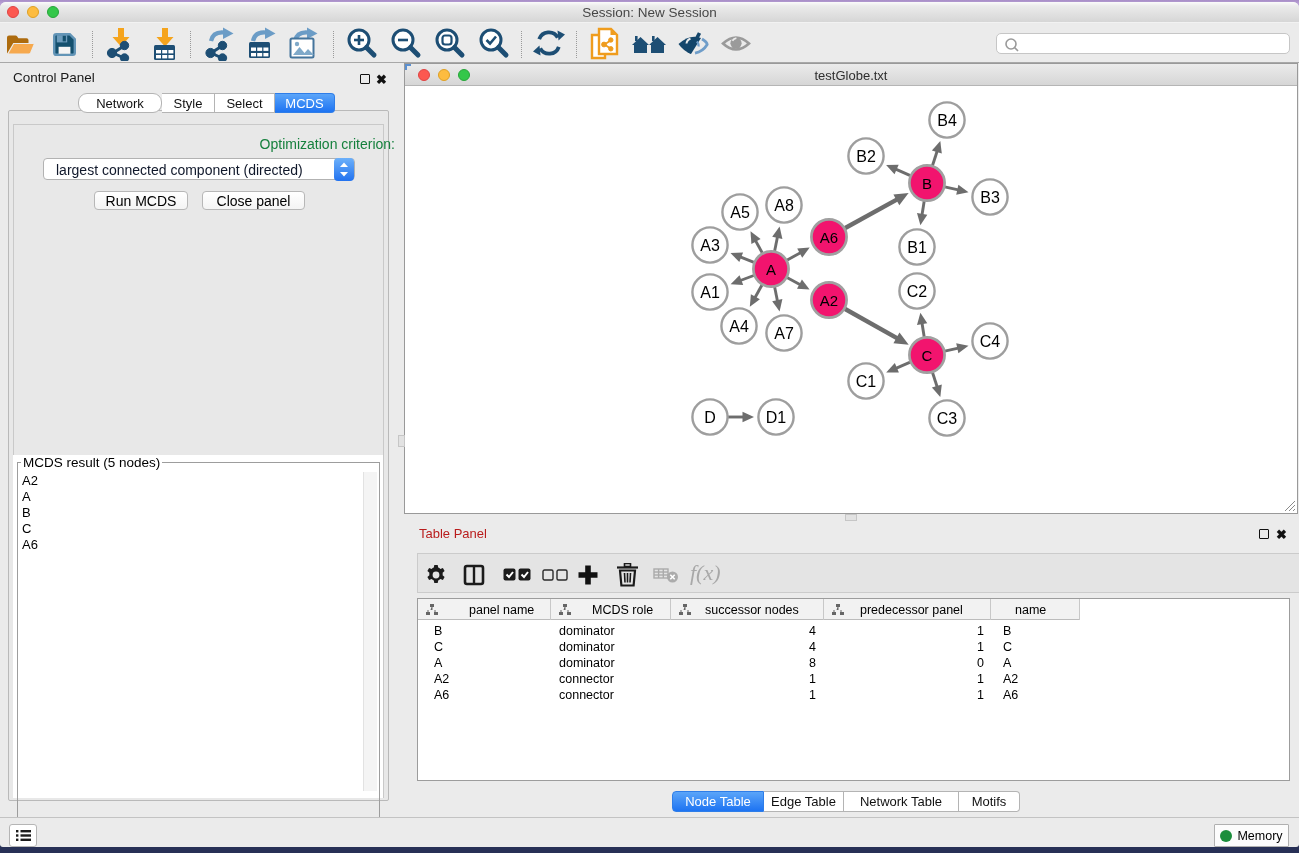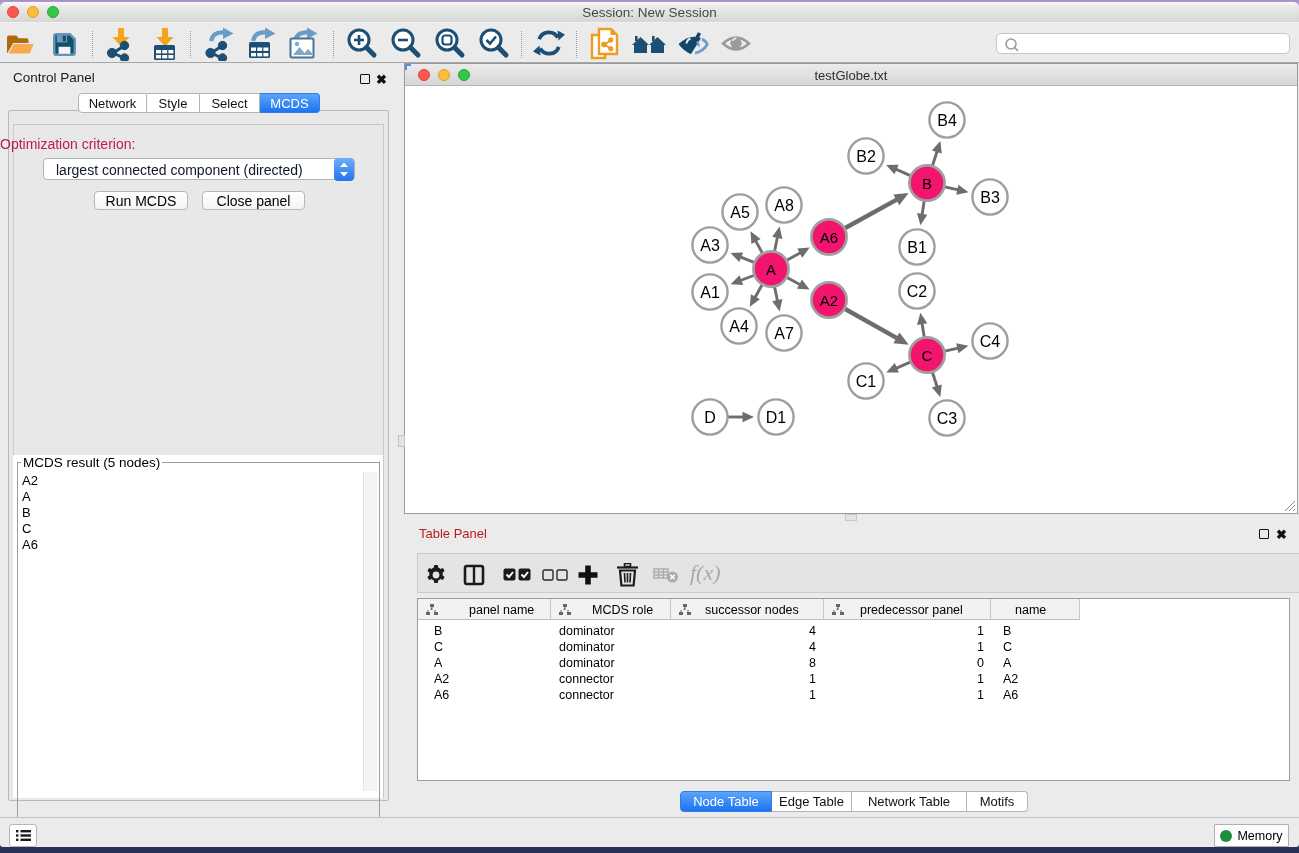--- a/index.html
+++ b/index.html
@@ -18,21 +18,21 @@
 #cp-title { position:absolute; left:13px; top:68px; font-size:13.5px; color:#1a1a1a; }
 .pfloat { position:absolute; width:10px; height:10px; border:1.5px solid #111; border-radius:1px; background:transparent; }
 .pclose { position:absolute; font-size:13px; font-weight:bold; color:#111; line-height:10px; }
 .tabrow { position:absolute; display:flex; }
 .tab { height:20px; font-size:13px; color:#111; background:#fff; border:1px solid #b4b4b4; border-left:none; display:flex; align-items:center; justify-content:center; }
 .tab.first { border-left:1px solid #b4b4b4; border-radius:4px 0 0 4px; }
 .tab.last { border-radius:0 4px 4px 0; }
 .tab.sel { background:linear-gradient(#5ba5f9,#1d73f2); color:#fff; border-color:#2e7de8; }
 #cp-pane { position:absolute; left:8px; top:108px; width:381px; height:691px; background:#e8e8e8; border:1px solid #b9b9b9; border-radius:2px; }
 #cp-inner { position:absolute; left:4px; top:13px; width:371px; height:674px; background:#e8e8e8; border:1px solid #c9c9c9; }
-#optlabel { position:absolute; left:0; top:134px; width:395px; text-align:left; font-size:14px; color:#be185d; }
+#optlabel { position:absolute; left:0; top:134px; width:395px; text-align:right; font-size:14px; color:#15803d; }
 #cselect { position:absolute; left:43px; top:156px; width:312px; height:22px; background:#fff; border:1px solid #b2b2b2; border-radius:4px; font-size:14px; color:#0f172a; }
 #cselect .txt { position:absolute; left:12px; top:3px; }
 #cstep { position:absolute; right:0px; top:-1px; width:20px; height:23px; border-radius:4px; background:linear-gradient(#6cb0fa,#2272ef); }
 .btn { position:absolute; height:19px; background:linear-gradient(#ffffff,#f4f4f4); border:1px solid #b7b7b7; border-radius:4px; font-size:14px; color:#000; display:flex; align-items:center; justify-content:center; }
 #mcdsbox { position:absolute; left:13px; top:453px; width:370px; height:343px; background:#fff; }
 #mcdsfs { position:absolute; left:4px; top:7px; width:363px; height:364px; border:1px solid #9d9d9d; }
 #mcdslegend { position:absolute; left:3px; top:-8px; background:#fff; font-size:13.5px; padding:0 2px; color:#000; }
 #mcdslist { position:absolute; left:2px; top:10px; width:345px; height:326px; font-size:13px; color:#000; line-height:16px; padding-left:2px; }
 #mcdsscroll { position:absolute; right:2px; top:9px; width:14px; height:319px; background:#f4f4f4; border-left:1px solid #e2e2e2; }
 
@@ -197,21 +197,21 @@
     </svg>
   </div>
 
   <div id="cp-title">Control Panel</div>
   <div class="pfloat" style="left:360px; top:72px;"></div>
   <div class="pclose" style="left:376px; top:73px;">✖</div>
   <div id="cp-pane">
       <div id="cp-inner"></div>
     </div>
   <div class="tabrow" style="left:78px; top:91px;">
-    <div class="tab first" style="width:69px;">Network</div>
+    <div class="tab first" style="width:84px;border-radius:9px;">Network</div>
     <div class="tab" style="width:53px;">Style</div>
     <div class="tab" style="width:60px;">Select</div>
     <div class="tab sel last" style="width:60px;">MCDS</div>
   </div>
   <div id="optlabel">Optimization criterion:</div>
   <div id="cselect">
       <span class="txt">largest connected component (directed)</span>
     <div id="cstep"><svg width="20" height="23" viewBox="0 0 20 23">
       <path d="M6 9 l4-4.5 4 4.5 z" fill="#fff"></path>
       <path d="M6 14 l4 4.5 4-4.5 z" fill="#fff"></path>
@@ -419,21 +419,21 @@
       </svg>
     <div class="td" style="left:442px;top:4px;">predecessor panel</div>
     <div class="td" style="left:597px;top:4px;">name</div>
     <div class="td" style="left:16px;top:24px;line-height:16px;">B<br>C<br>A<br>A2<br>A6</div>
     <div class="td" style="left:141px;top:24px;line-height:16px;">dominator<br>dominator<br>dominator<br>connector<br>connector</div>
     <div class="td" style="left:340px;top:24px;line-height:16px;width:58px;text-align:right;">4<br>4<br>8<br>1<br>1</div>
     <div class="td" style="left:508px;top:24px;line-height:16px;width:58px;text-align:right;">1<br>1<br>0<br>1<br>1</div>
     <div class="td" style="left:585px;top:24px;line-height:16px;">B<br>C<br>A<br>A2<br>A6</div>
   </div>
   <div class="tabrow" style="left:672px; top:789px;">
-    <div class="btab first" style="width:92px; background:linear-gradient(#5ba5f9,#1d73f2); color:#fff; border:1px solid #2e7de8; border-radius:4px 0 0 4px;margin-left:8px;">Node Table</div>
+    <div class="btab first" style="width:92px; background:linear-gradient(#5ba5f9,#1d73f2); color:#fff; border:1px solid #2e7de8; border-radius:4px 0 0 4px;">Node Table</div>
     <div class="btab" style="width:80px;">Edge Table</div>
     <div class="btab" style="width:115px;">Network Table</div>
     <div class="btab" style="width:61px; border-radius:0 4px 4px 0;">Motifs</div>
   </div>
   <div id="statusbar">
     <div id="listbtn">
       <svg width="15" height="13" viewBox="0 0 15 13">
         <g fill="#1b1b1b">
           <rect x="0" y="1" width="2.4" height="2.4"></rect>
             <rect x="4.5" y="1" width="10.5" height="2.4"></rect>

